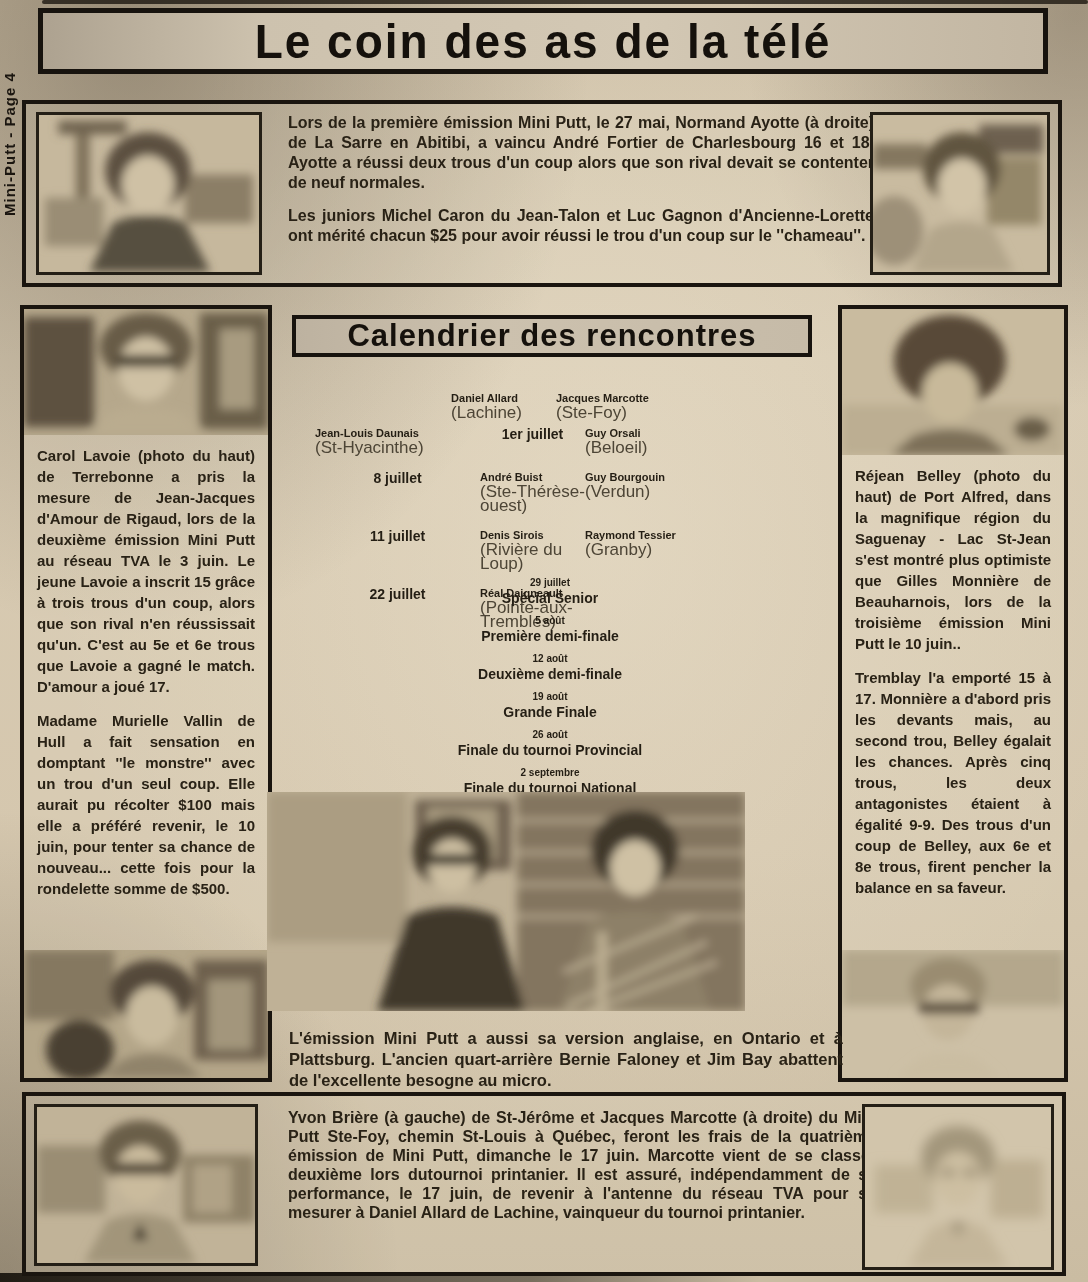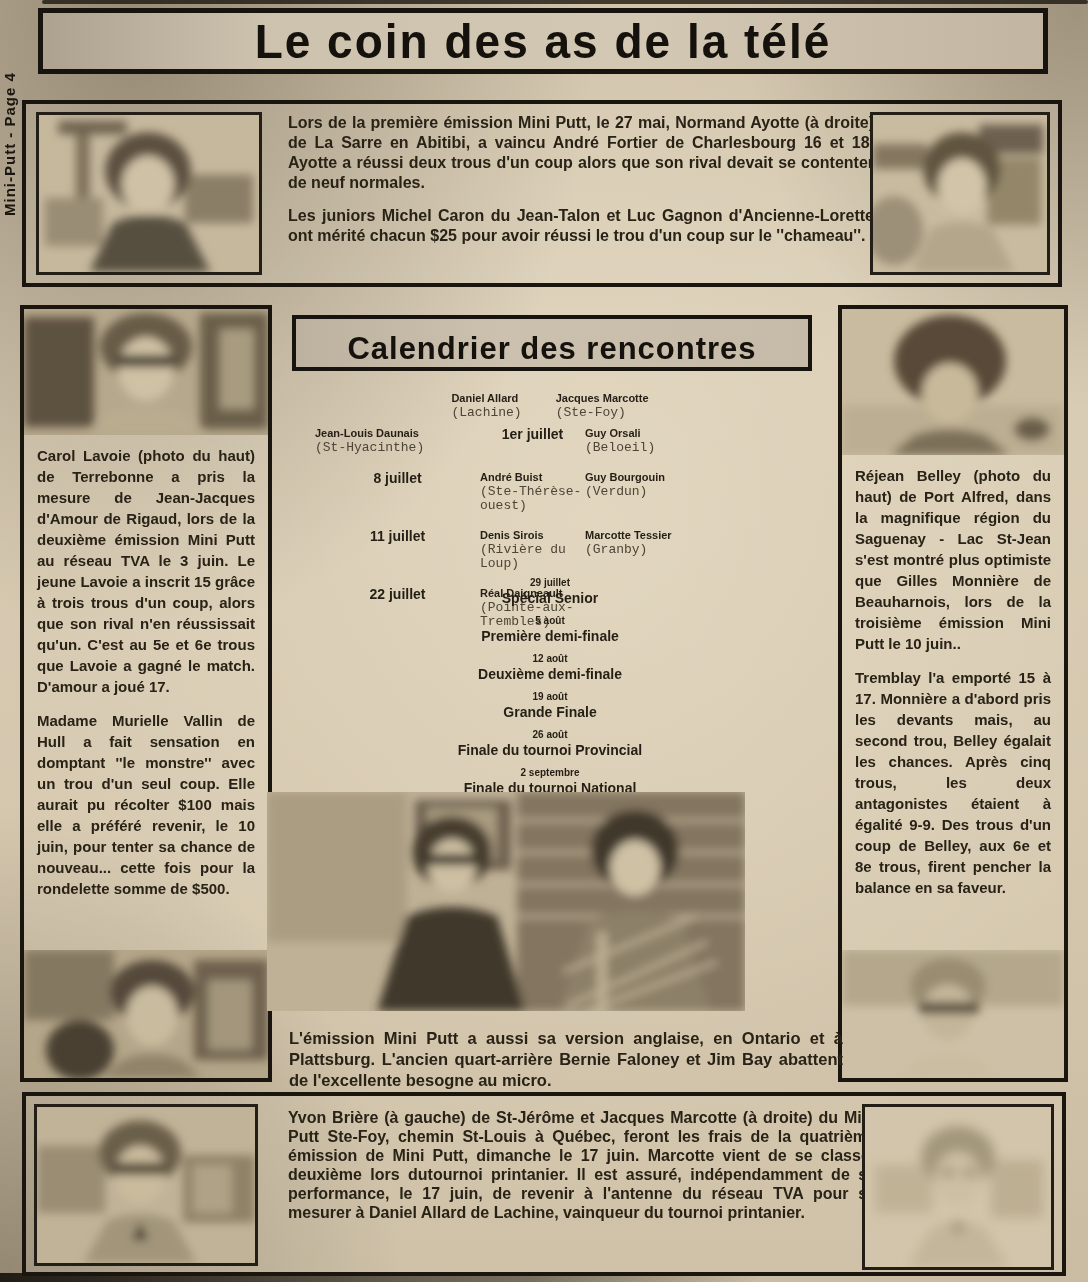--- a/index.html
+++ b/index.html
@@ -35,30 +35,30 @@
   .photo{display:block;border:3px solid #241f16;box-sizing:border-box;background:#c3b59b;}
   .photo.noframe{border:none;}
   .body-text{font-weight:bold;text-align:justify;color:#292216;}
   .body-text p{margin:0 0 13px 0;}
   .top-text{position:absolute;left:262px;top:9px;width:586px;font-size:16px;line-height:20px;}
   .bottom-text{position:absolute;left:262px;top:12px;width:588px;font-size:16px;line-height:19px;}
   .col-text{padding:10px 13px 0 13px;font-size:15px;line-height:21px;}
   .col-photo-top{margin:0;width:100%;}
   .col-photo-bottom{position:absolute;left:0;bottom:0;width:100%;}
   .cal-header{
-    position:absolute;left:292px;top:315px;width:520px;height:56px;
+    position:absolute;left:292px;top:315px;width:520px;height:42px;
     border:4px solid #17130e;box-sizing:border-box;
     background:linear-gradient(90deg,#bdb2a0,#ccc1ae 40%,#c6bba8);
-    display:flex;align-items:flex-end;justify-content:center;
+    display:flex;align-items:center;justify-content:center;
   }
   .cal-header-title{font-size:31px;font-weight:bold;letter-spacing:1px;color:#15110c;}
   .special-title{position:absolute;left:285px;top:366px;width:530px;text-align:center;font-size:19px;font-weight:bold;letter-spacing:.5px;}
   .special-match{position:absolute;left:285px;top:391px;width:530px;display:flex;justify-content:center;gap:34px;}
   .pname{font-size:11px;font-weight:bold;line-height:15px;}
-  .pcity{font-size:13px;line-height:14px;color:#4d4536;font-family:Liberation Mono, monospace;}
+  .pcity{font-size:17px;line-height:14px;color:#4d4536;}
   .match-grid{
     position:absolute;left:285px;top:426px;width:530px;
     display:grid;grid-template-columns:165px 105px 200px;row-gap:15px;justify-content:center;
   }
   .match-date{font-size:14px;font-weight:bold;text-align:center;}
   .events{position:absolute;left:285px;top:575px;width:530px;display:flex;flex-direction:column;gap:7px;text-align:center;}
   .ev-date{font-size:10px;font-weight:bold;line-height:15px;}
   .ev-label{font-size:14px;font-weight:bold;line-height:16px;}
   .center-photo{position:absolute;left:267px;top:792px;width:478px;height:219px;}
   .center-caption{position:absolute;left:289px;top:1021px;width:554px;font-size:16.5px;line-height:21px;font-weight:bold;text-align:justify;color:#292216;margin-top:7px;}
@@ -234,21 +234,21 @@
       <div class="pname">Guy Bourgouin</div>
       <div class="pcity">(Verdun)</div>
     </div>
     <div class="match-date">11 juillet</div>
     <div>
       <div class="pname">Denis Sirois</div>
       <div class="pcity">(Rivière du Loup)</div>
     </div>
 
     <div>
-      <div class="pname">Marcotte Tessier</div>
+      <div class="pname">Raymond Tessier</div>
       <div class="pcity">(Granby)</div>
     </div>
     <div class="match-date">22 juillet</div>
     <div>
       <div class="pname">Réal Daigneault</div>
       <div class="pcity">(Pointe-aux-Trembles)</div>
     </div>
   </div>
 
   <div class="events">

